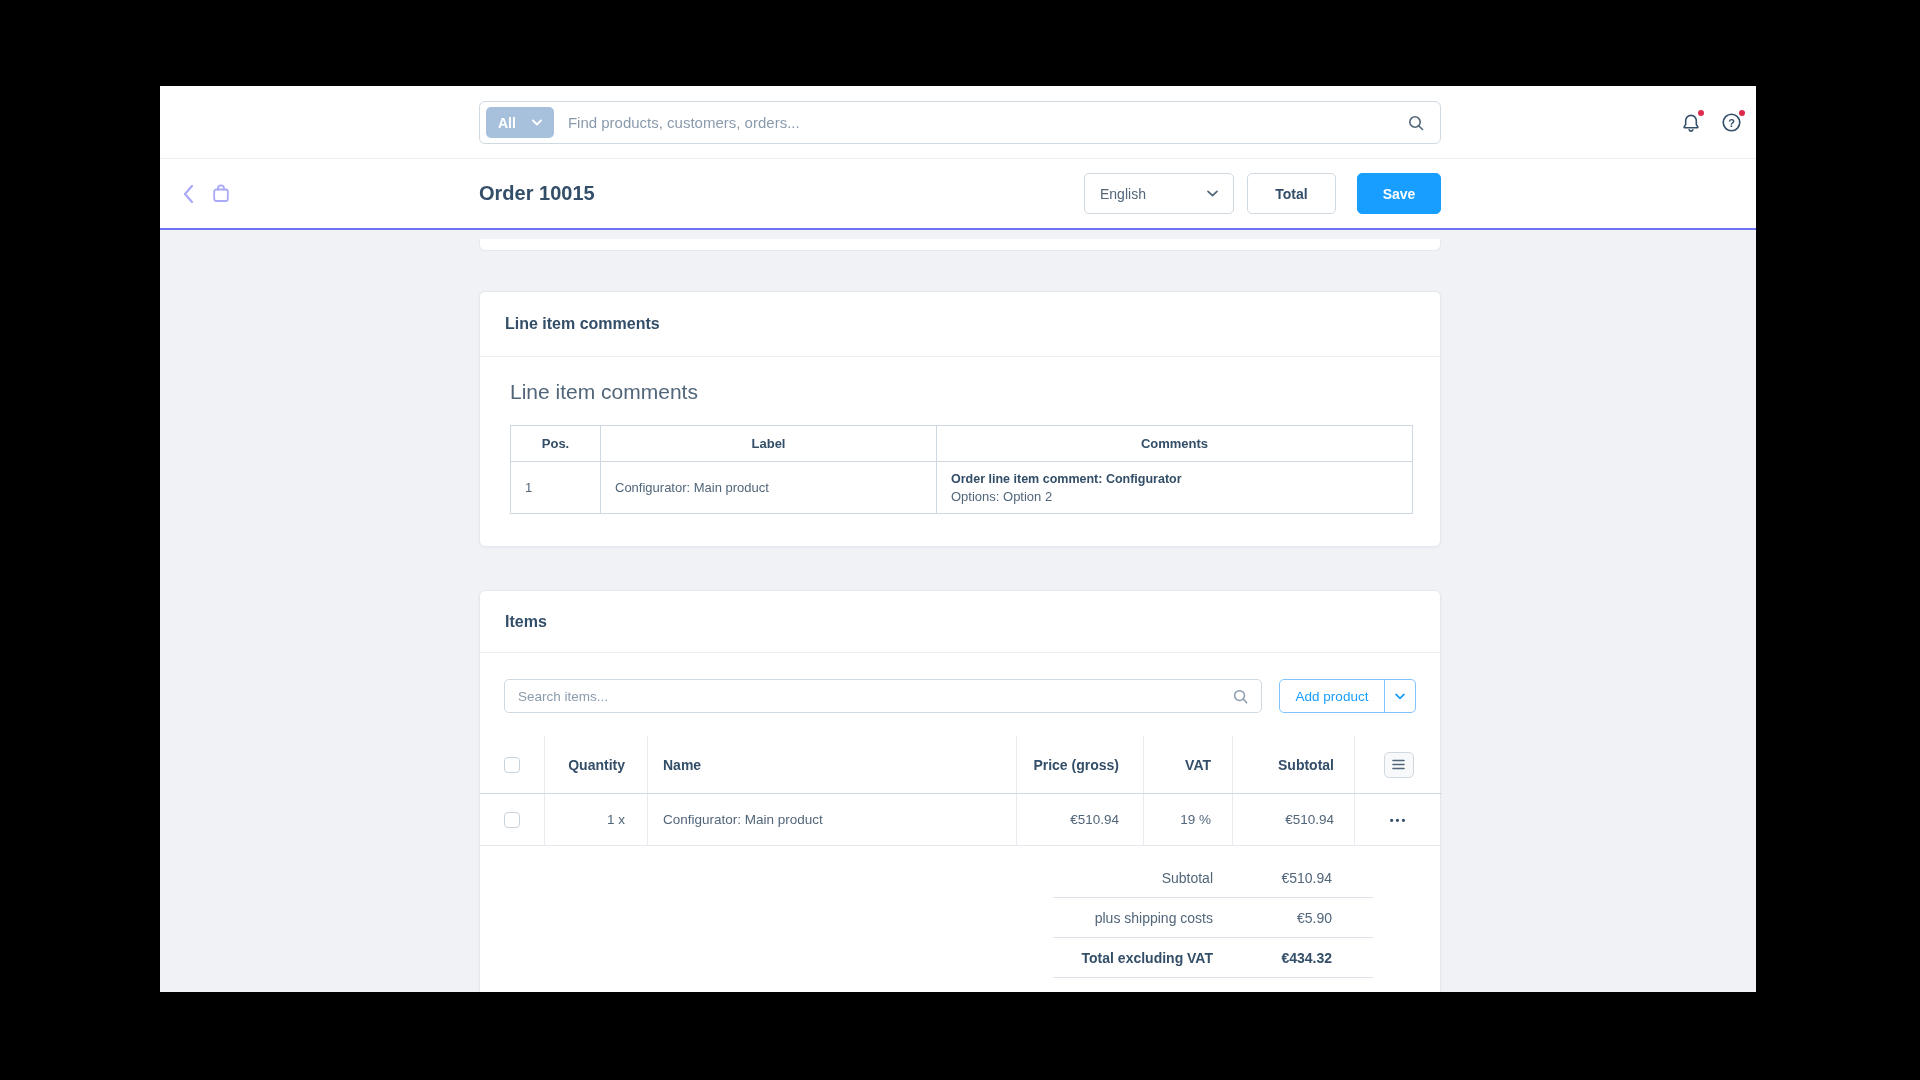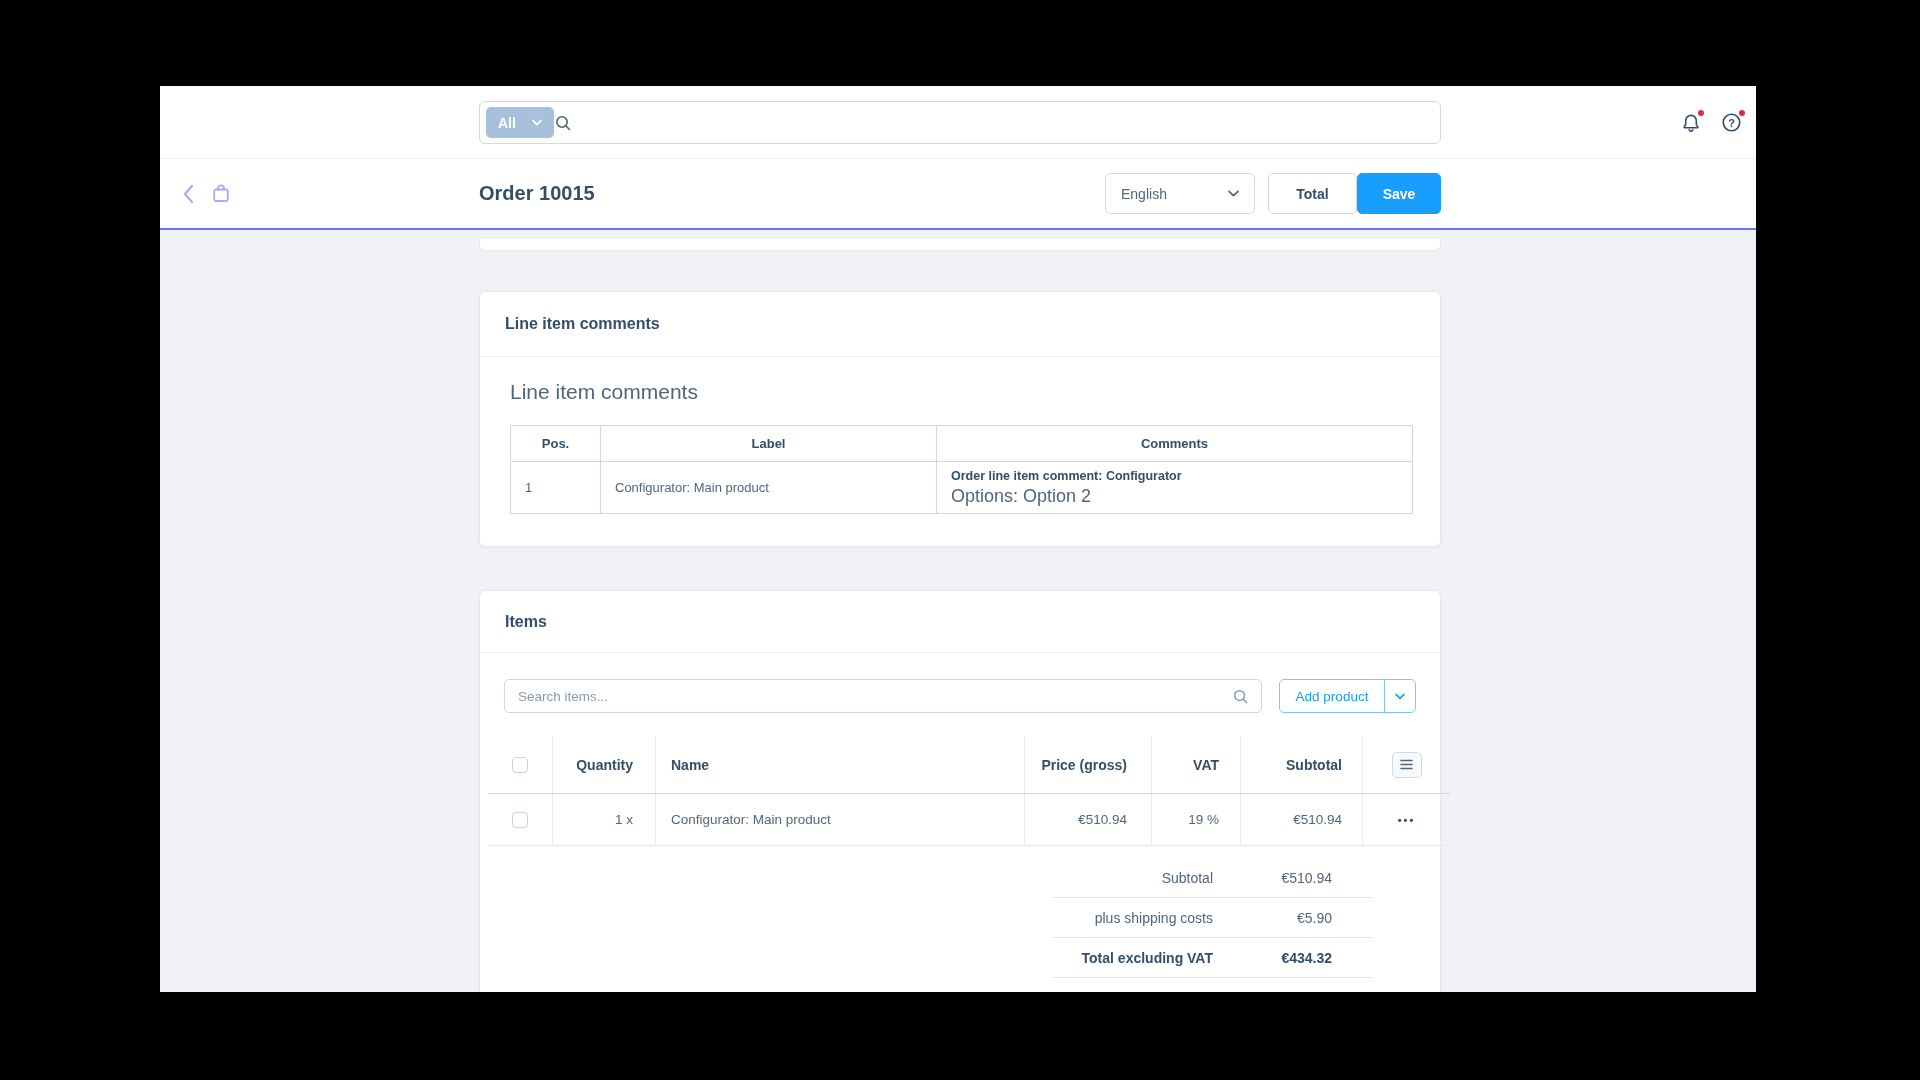--- a/index.html
+++ b/index.html
@@ -18,52 +18,52 @@
   .dot{position:absolute;top:-2px;right:-3px;width:10px;height:10px;border-radius:50%;background:#de294c;border:2px solid #fff}
 
   
   .smartbar{position:relative;height:71px;background:#fff;border-bottom:2px solid #6e72f2}
   .sb-left{position:absolute;left:22px;top:0;height:69px;display:flex;align-items:center;gap:17px}
   .sb-title{position:absolute;left:319px;top:0;height:69px;display:flex;align-items:center;font-size:20px;font-weight:700;color:#334e68}
   .sb-actions{position:absolute;right:315px;top:0;height:69px;display:flex;align-items:center}
   .lang-select{width:150px;height:41px;border:1px solid #d1d9e0;border-radius:5px;display:flex;align-items:center;justify-content:space-between;padding:0 15px;font-size:14px;color:#52667a;background:#fff;cursor:pointer}
   .btn{height:41px;border-radius:5px;font-size:14px;font-weight:700;display:flex;align-items:center;justify-content:center;cursor:pointer}
   .btn-cancel{width:89px;background:#fff;border:1px solid #d1d9e0;color:#334e68;margin-left:13px}
-  .btn-save{width:84px;background:#189eff;border:1px solid #189eff;color:#fff;margin-left:0}
+  .btn-save{width:84px;background:#189eff;border:1px solid #189eff;color:#fff;margin-left:21px}
 
   
   .content{position:relative;height:762px;background:#f0f2f5;overflow:hidden}
   .partial-card{position:absolute;left:319px;top:9px;width:962px;height:12px;background:#fff;border:1px solid #e3e8ee;border-top:none;border-radius:0 0 6px 6px}
   .card{position:absolute;left:319px;width:962px;background:#fff;border:1px solid #e3e8ee;border-radius:6px;box-shadow:0 1px 3px rgba(50,70,90,.05)}
   .card-header{display:flex;align-items:center;padding:0 25px;font-weight:700;font-size:16px;color:#334e68;border-bottom:1px solid #eceff3}
 
   
   .card1{top:61px;height:256px}
   .card1 .card-header{height:65px}
   .card1-body{padding:23px 30px 0}
   .section-title{font-size:21px;font-weight:400;color:#52667a;margin-bottom:21px}
   table.comments{width:902px;border-collapse:collapse;table-layout:fixed}
   .comments th,.comments td{border:1px solid #cfd8e0}
   .comments th{height:36px;font-size:13px;font-weight:700;color:#334e68;text-align:center}
   .comments td{height:52px;font-size:13px;color:#52667a;padding:0 14px;vertical-align:middle}
   .cmt-title{font-weight:700;color:#334e68;font-size:12.5px}
-  .cmt-detail{font-size:18px;color:#52667a;margin-top:3px}
+  .cmt-detail{font-size:13px;color:#52667a;margin-top:3px}
 
   
   .card2{top:360px;height:490px}
   .card2 .card-header{height:62px}
   .items-search{position:absolute;left:24px;top:88px;width:758px;height:34px;border:1px solid #d1d9e0;border-radius:5px;display:flex;align-items:center;background:#fff}
   .items-search input{flex:1;border:0;outline:0;padding:0 13px;font-size:13.5px;color:#14532d;background:transparent}
   .items-search input::placeholder{color:#8a9bac}
   .items-search .mag{margin-right:12px;display:flex}
   .addp{position:absolute;left:799px;top:88px;width:137px;height:34px;border:1px solid #7fc4ff;border-radius:5px;display:flex;background:#fff;color:#189eff;font-size:13.5px;font-weight:400;cursor:pointer}
   .addp-main{flex:1;display:flex;align-items:center;justify-content:center;border-right:1px solid #7fc4ff}
   .addp-caret{width:30px;display:flex;align-items:center;justify-content:center}
 
-  .grid{position:absolute;left:8px;top:145px;width:962px}
+  .grid{position:absolute;left:0;top:145px;width:962px}
   .grow{display:flex;width:962px}
   .ghead .gcell{font-weight:700;font-size:14px;color:#334e68}
   .ghead{height:58px;border-bottom:1px solid #d1d9e0}
   .gdata{height:52px;border-bottom:1px solid #e5e9ed;font-size:13.5px;color:#52667a}
   .gcell{display:flex;align-items:center;border-right:1px solid #e8ecf0;height:100%}
   .gcell:last-child{border-right:none}
   .c-check{width:65px;justify-content:center}
   .c-qty{width:103px;justify-content:flex-end;padding-right:22px}
   .c-name{width:369px;padding-left:15px}
   .c-price{width:127px;justify-content:flex-end;padding-right:24px}
@@ -88,20 +88,21 @@
   <div class="topbar">
     <div class="searchbar">
       <div class="all-badge">
         <span>All</span>
         <span style="display:flex">
           <svg width="10" height="7" viewBox="0 0 10 7">
               <path d="M1 1.5l4 4 4-4" stroke="#fff" stroke-width="1.8" fill="none" stroke-linecap="round" stroke-linejoin="round"></path>
             </svg>
         </span>
       </div>
+      <input class="search-input" type="text" placeholder="Find products, customers, orders..." style="">
       <span class="search-mag">
         <svg width="18" height="18" viewBox="0 0 18 18">
             <circle cx="8" cy="8" r="5.2" stroke="#52667a" stroke-width="1.6" fill="none"></circle>
             <line x1="12" y1="12" x2="15.5" y2="15.5" stroke="#52667a" stroke-width="1.6" stroke-linecap="round"></line>
           </svg>
       </span>
     </div>
     <div class="topbar-icons">
       <div class="icon-btn">
         <svg width="22" height="23" viewBox="0 0 24 24">

